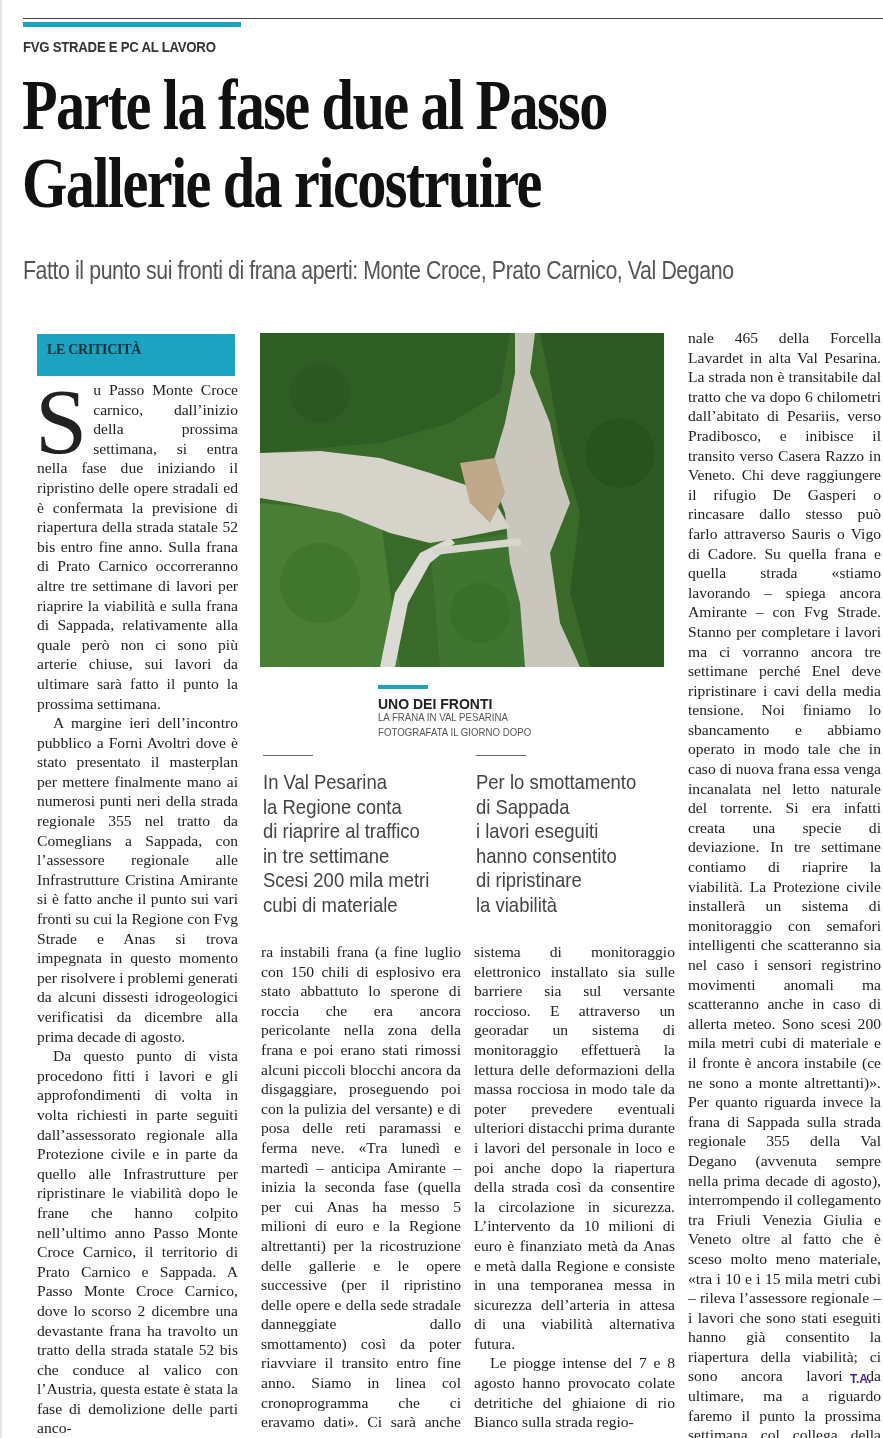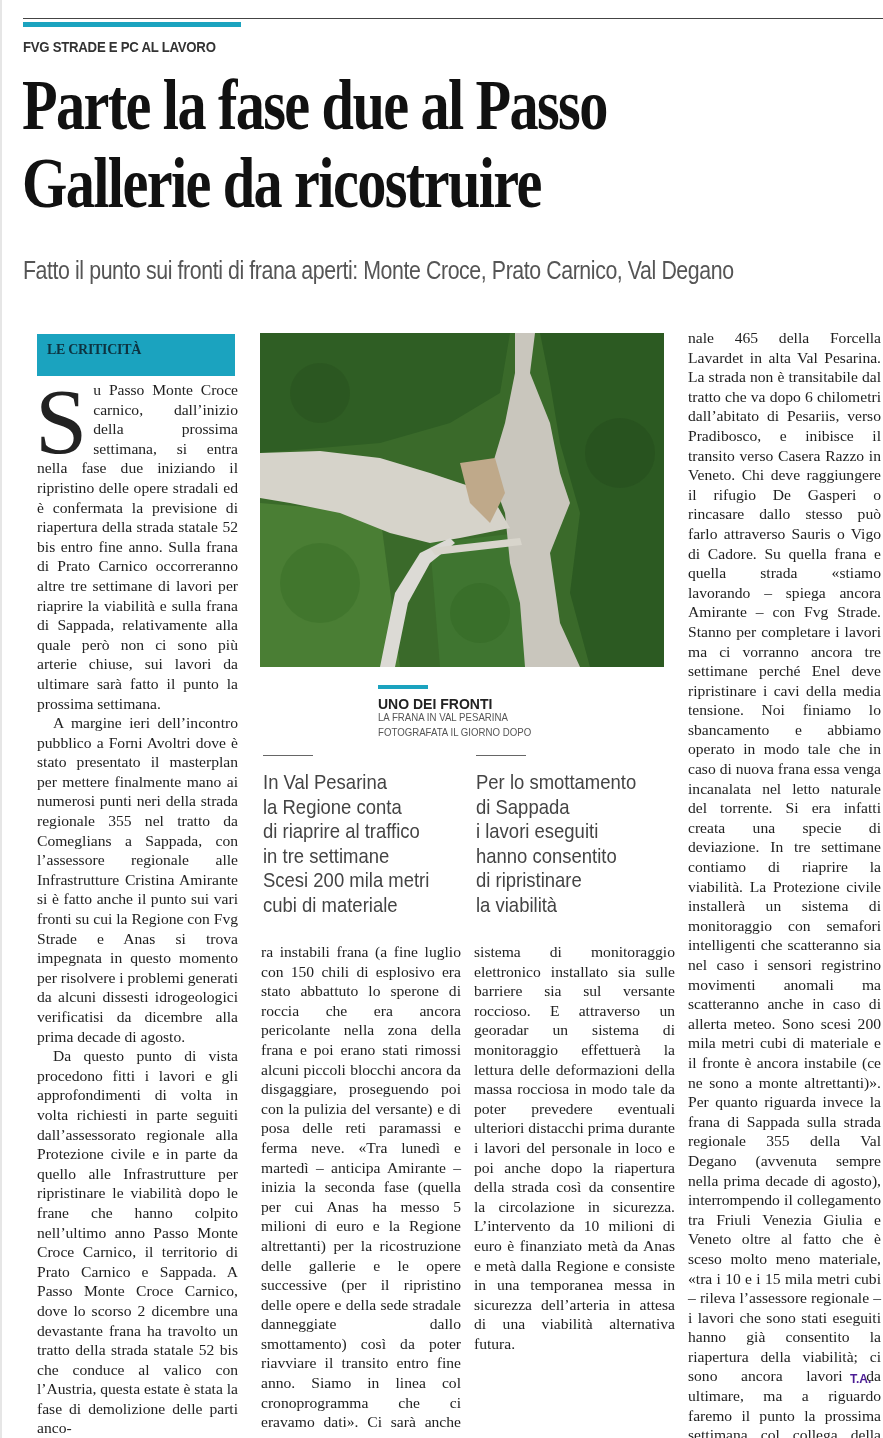--- a/index.html
+++ b/index.html
@@ -101,19 +101,20 @@
   <div>di ripristinare</div>
   <div>la viabilità</div>
 </div>
 
 <div class="col col2">
   <p>ra instabili frana (a fine luglio con 150 chili di esplosivo era stato abbattuto lo sperone di roccia che era ancora pericolante nella zona della frana e poi erano stati rimossi alcuni piccoli blocchi ancora da disgaggiare, proseguendo poi con la pulizia del versante) e di posa delle reti paramassi e ferma neve. «Tra lunedì e martedì – anticipa Amirante – inizia la seconda fase (quella per cui Anas ha messo 5 milioni di euro e la Regione altrettanti) per la ricostruzione delle gallerie e le opere successive (per il ripristino delle opere e della sede stradale danneggiate dallo smottamento) così da poter riavviare il transito entro fine anno. Siamo in linea col cronoprogramma che ci eravamo dati». Ci sarà anche un</p>
 </div>
 
 <div class="col col3">
   <p>sistema di monitoraggio elettronico installato sia sulle barriere sia sul versante roccioso. E attraverso un georadar un sistema di monitoraggio effettuerà la lettura delle deformazioni della massa rocciosa in modo tale da poter prevedere eventuali ulteriori distacchi prima durante i lavori del personale in loco e poi anche dopo la riapertura della strada così da consentire la circolazione in sicurezza. L’intervento da 10 milioni di euro è finanziato metà da Anas e metà dalla Regione e consiste in una temporanea messa in sicurezza dell’arteria in attesa di una viabilità alternativa futura.</p>
+  <p class="ind">Le piogge intense del 7 e 8 agosto hanno provocato colate detritiche del ghiaione di rio Bianco sulla strada regio-</p>
 </div>
 
 <div class="col col4">
   <p>nale 465 della Forcella Lavardet in alta Val Pesarina. La strada non è transitabile dal tratto che va dopo 6 chilometri dall’abitato di Pesariis, verso Pradibosco, e inibisce il transito verso Casera Razzo in Veneto. Chi deve raggiungere il rifugio De Gasperi o rincasare dallo stesso può farlo attraverso Sauris o Vigo di Cadore. Su quella frana e quella strada «stiamo lavorando – spiega ancora Amirante – con Fvg Strade. Stanno per completare i lavori ma ci vorranno ancora tre settimane perché Enel deve ripristinare i cavi della media tensione. Noi finiamo lo sbancamento e abbiamo operato in modo tale che in caso di nuova frana essa venga incanalata nel letto naturale del torrente. Si era infatti creata una specie di deviazione. In tre settimane contiamo di riaprire la viabilità. La Protezione civile installerà un sistema di monitoraggio con semafori intelligenti che scatteranno sia nel caso i sensori registrino movimenti anomali ma scatteranno anche in caso di allerta meteo. Sono scesi 200 mila metri cubi di materiale e il fronte è ancora instabile (ce ne sono a monte altrettanti)». Per quanto riguarda invece la frana di Sappada sulla strada regionale 355 della Val Degano (avvenuta sempre nella prima decade di agosto), interrompendo il collegamento tra Friuli Venezia Giulia e Veneto oltre al fatto che è sceso molto meno materiale, «tra i 10 e i 15 mila metri cubi – rileva l’assessore regionale – i lavori che sono stati eseguiti hanno già consentito la riapertura della viabilità; ci sono ancora lavori da ultimare, ma a riguardo faremo il punto la prossima settimana col collega della Protezione civile che segue l’intervento, e Fvg Strade».</p>
 </div>
 
 <div class="signature">T.A.</div>
 
 </body></html>

